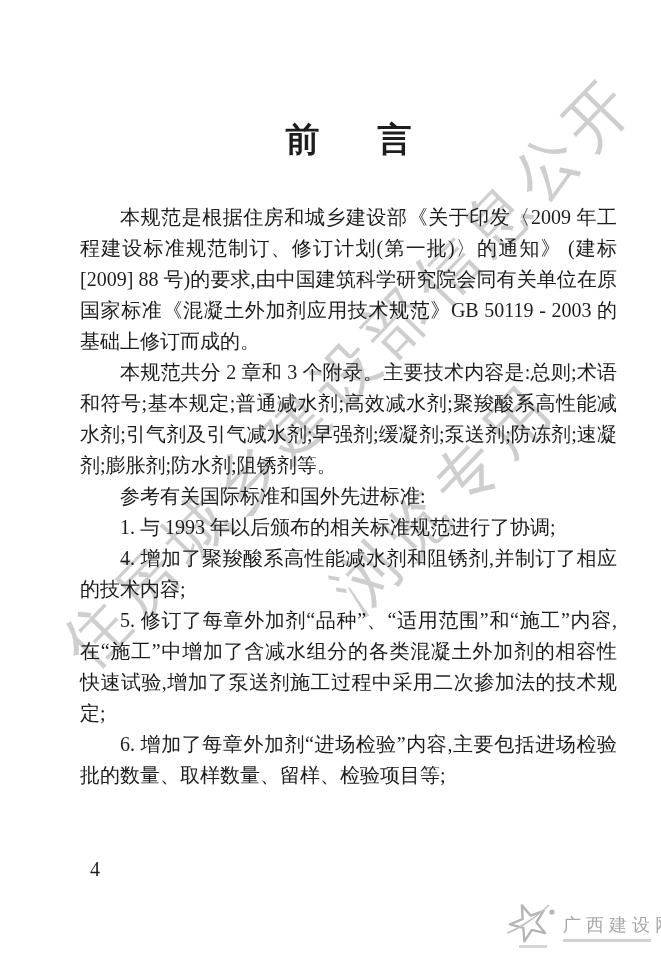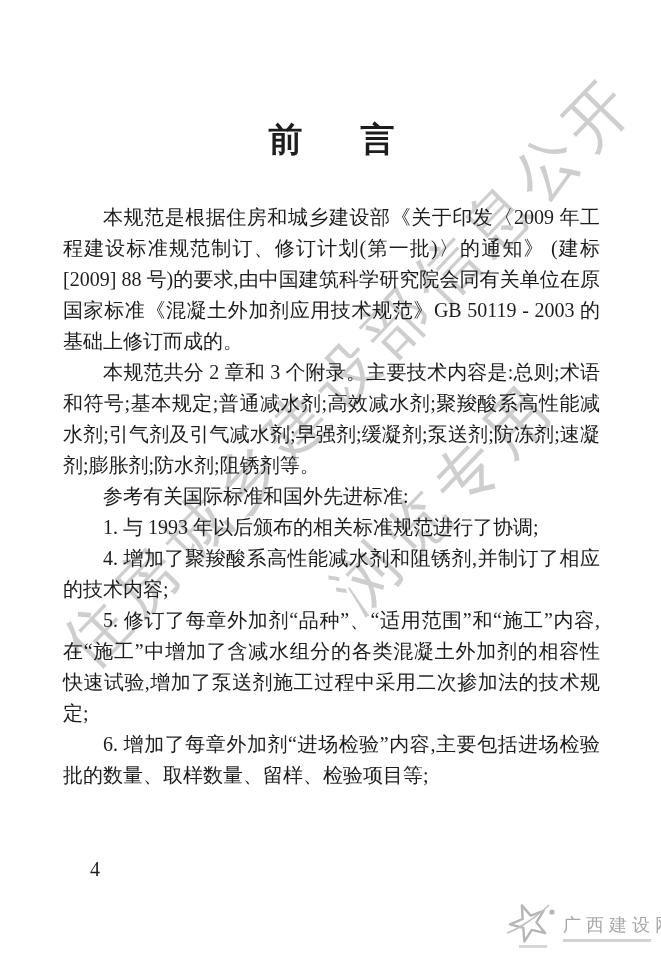--- a/index.html
+++ b/index.html
@@ -25,21 +25,21 @@
     transform:rotate(-46deg);
     transform-origin:center center;
     pointer-events:none;
     user-select:none;
   }
   .wm1 { left:-40px; top:344px; width:750px; text-align:center; }
   .wm2 { left:290px; top:454px; width:310px; text-align:center; }
   
   .content {
     position:absolute;
-    left:63px; top:118px;
+    left:80px; top:118px;
     width:537px;
     z-index:1;
   }
   .doc-title {
     margin:0;
     text-align:center;
     font-size:34px;
     line-height:44px;
     font-weight:bold;
     letter-spacing:12px;

